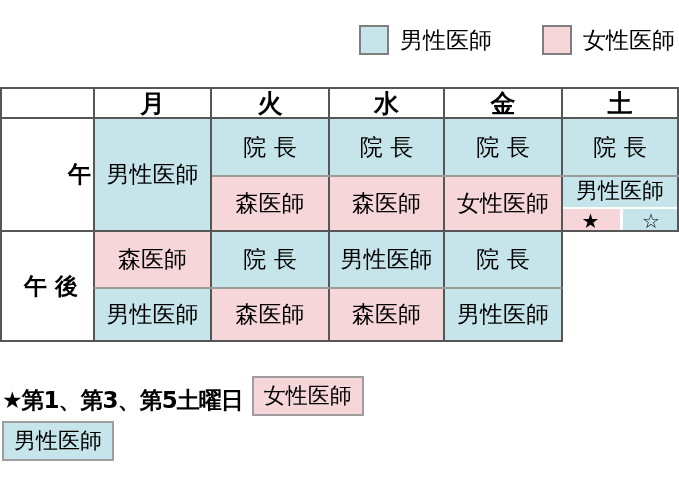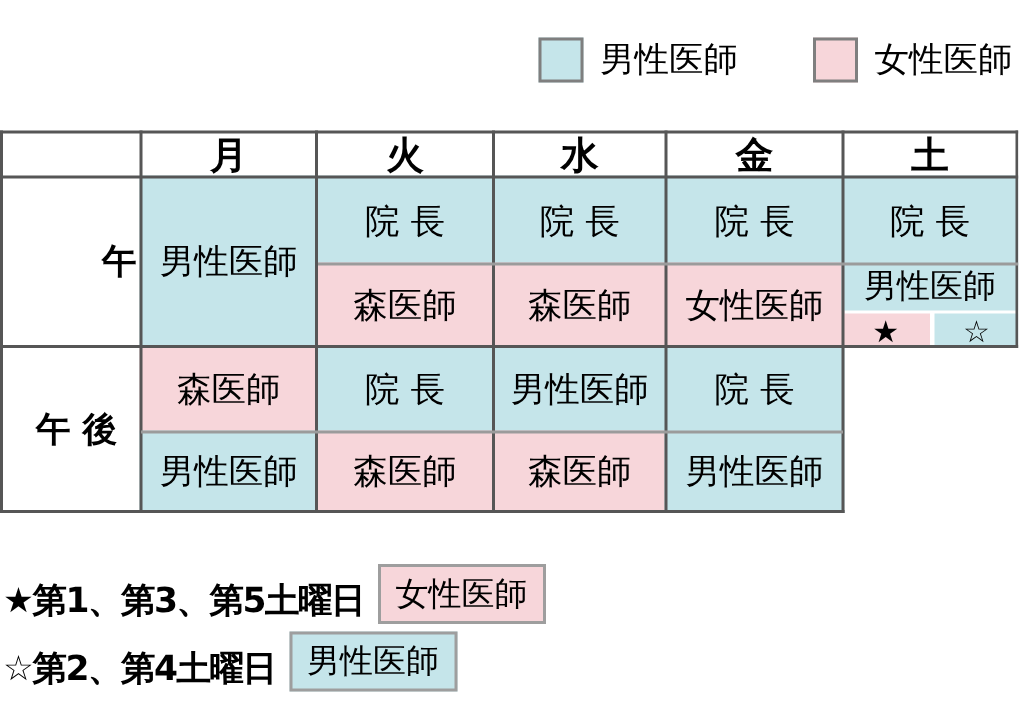--- a/index.html
+++ b/index.html
@@ -134,17 +134,16 @@
   <div class="line" id="ln-v5"></div>
   <div class="line" id="ln-v6"></div>
   <div class="line light" id="ln-am-mid"></div>
   <div class="line light" id="ln-pm-mid"></div>
 
   <div class="note" id="note1">
     <span class="note-text">★第1、第3、第5土曜日</span>
     <span class="badge female">女性医師</span>
   </div>
   <div class="note" id="note2">
-    <span class="note-text">☆第2、第4土曜日</span>
     <span class="badge male">男性医師</span>
   </div>
 
 </div>
 
 </body></html>

